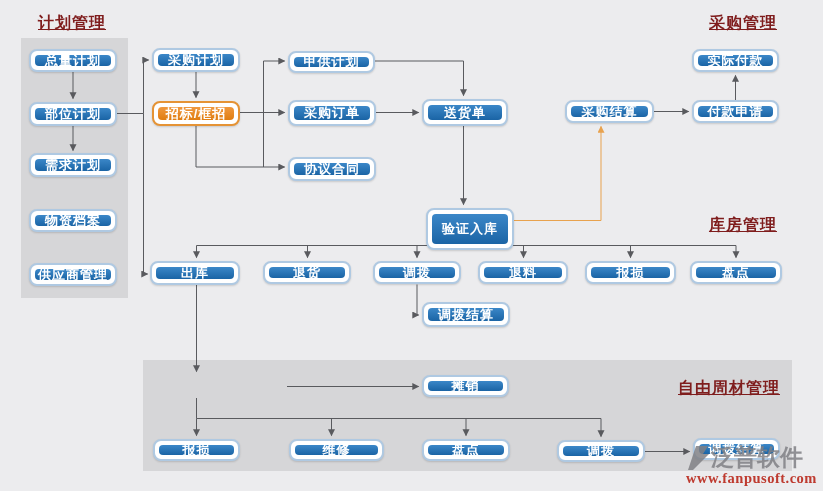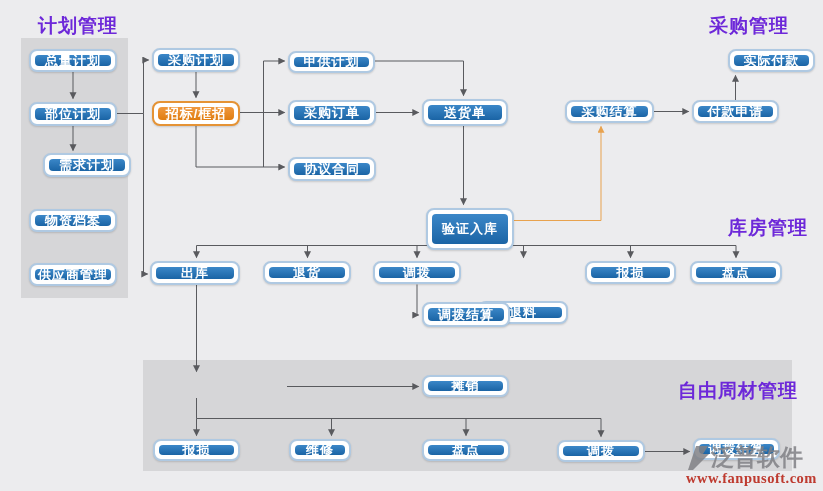--- a/index.html
+++ b/index.html
@@ -5,22 +5,22 @@
   html,body{margin:0;padding:0;}
   body{font-family:"Liberation Sans","DejaVu Sans",sans-serif;}
   #stage{
     position:relative;width:823px;height:491px;
     background:#ECECEE;overflow:hidden;
   }
   .panel{
     position:absolute;background:#D6D6D8;
   }
   .section-title{
-    position:absolute;color:#6d28d9;font-size:19px;font-weight:bold;
-    letter-spacing:1px;white-space:nowrap;
+    position:absolute;color:#7f1d1d;font-size:16px;font-weight:bold;
+    letter-spacing:1px;white-space:nowrap;text-decoration:underline;
   }
   svg.lines{position:absolute;left:0;top:0;}
   .node{
     position:absolute;background:#FFFFFF;border:2px solid #AFC9E2;
     border-radius:8px;padding:4px;box-sizing:border-box;
     box-shadow:0 1px 2px rgba(0,0,0,0.15);
   }
   .node-inner{
     width:100%;height:100%;border-radius:4px;
     background:linear-gradient(#3B87C8,#1A64A5);
@@ -48,21 +48,21 @@
 </head>
 <body>
 
 <div id="stage">
 
   <div class="panel" style="left:21px;top:38px;width:107px;height:260px;"></div>
   <div class="panel" style="left:143px;top:360px;width:649px;height:111px;"></div>
 
   <div class="section-title" style="left:38px;top:13px;">计划管理</div>
   <div class="section-title" style="left:709px;top:13px;">采购管理</div>
-  <div class="section-title" style="left:728px;top:215px;">库房管理</div>
+  <div class="section-title" style="left:709px;top:215px;">库房管理</div>
   <div class="section-title" style="left:678px;top:378px;">自由周材管理</div>
 
   <svg class="lines" width="823" height="491">
     <defs>
       <marker id="arr" markerWidth="8" markerHeight="8" refX="6.2" refY="3.5" orient="auto" markerUnits="userSpaceOnUse">
         <path d="M0,0 L7,3.5 L0,7 Z" fill="#595A5E"></path>
       </marker>
       <marker id="arrO" markerWidth="8" markerHeight="8" refX="6.2" refY="3.5" orient="auto" markerUnits="userSpaceOnUse">
         <path d="M0,0 L7,3.5 L0,7 Z" fill="#E8A24E"></path>
       </marker>
@@ -110,21 +110,21 @@
   <div class="node" style="left:29px;top:49px;width:88px;height:23px;">
     <div class="node-inner">
         <span>总量计划</span>
       </div>
   </div>
   <div class="node" style="left:29px;top:102px;width:88px;height:24px;">
     <div class="node-inner">
         <span>部位计划</span>
       </div>
   </div>
-  <div class="node" style="left:43px;top:153px;width:88px;height:24px;">
+  <div class="node" style="left:29px;top:153px;width:88px;height:24px;">
     <div class="node-inner">
         <span>需求计划</span>
       </div>
   </div>
   <div class="node" style="left:29px;top:209px;width:88px;height:23px;">
     <div class="node-inner">
         <span>物资档案</span>
       </div>
   </div>
   <div class="node" style="left:29px;top:263px;width:88px;height:23px;">
@@ -171,42 +171,42 @@
   <div class="node" style="left:557px;top:100px;width:89px;height:23px;margin-left:8px;">
     <div class="node-inner">
         <span>采购结算</span>
       </div>
   </div>
   <div class="node" style="left:692px;top:100px;width:87px;height:23px;">
     <div class="node-inner">
         <span>付款申请</span>
       </div>
   </div>
-  <div class="node" style="left:728px;top:49px;width:87px;height:23px;">
+  <div class="node" style="left:692px;top:49px;width:87px;height:23px;">
     <div class="node-inner">
         <span>实际付款</span>
       </div>
   </div>
 
   <div class="node" style="left:150px;top:261px;width:90px;height:24px;">
     <div class="node-inner">
         <span>出库</span>
       </div>
   </div>
   <div class="node" style="left:263px;top:261px;width:88px;height:23px;">
     <div class="node-inner">
         <span>退货</span>
       </div>
   </div>
   <div class="node" style="left:373px;top:261px;width:88px;height:23px;">
     <div class="node-inner">
         <span>调拨</span>
       </div>
   </div>
-  <div class="node" style="left:478px;top:261px;width:90px;height:23px;margin-top:40px;">
+  <div class="node" style="left:478px;top:261px;width:90px;height:23px;">
     <div class="node-inner">
         <span>退料</span>
       </div>
   </div>
   <div class="node" style="left:585px;top:261px;width:91px;height:23px;">
     <div class="node-inner">
         <span>报损</span>
       </div>
   </div>
   <div class="node" style="left:690px;top:261px;width:92px;height:23px;">
@@ -223,21 +223,21 @@
   <div class="node" style="left:422px;top:375px;width:87px;height:22px;">
     <div class="node-inner">
         <span>摊销</span>
       </div>
   </div>
   <div class="node" style="left:153px;top:439px;width:87px;height:22px;">
     <div class="node-inner">
         <span>报损</span>
       </div>
   </div>
-  <div class="node" style="left:289px;top:439px;width:62px;height:22px;">
+  <div class="node" style="left:289px;top:439px;width:95px;height:22px;">
     <div class="node-inner">
         <span>维修</span>
       </div>
   </div>
   <div class="node" style="left:422px;top:439px;width:88px;height:22px;">
     <div class="node-inner">
         <span>盘点</span>
       </div>
   </div>
   <div class="node" style="left:557px;top:440px;width:88px;height:22px;">

